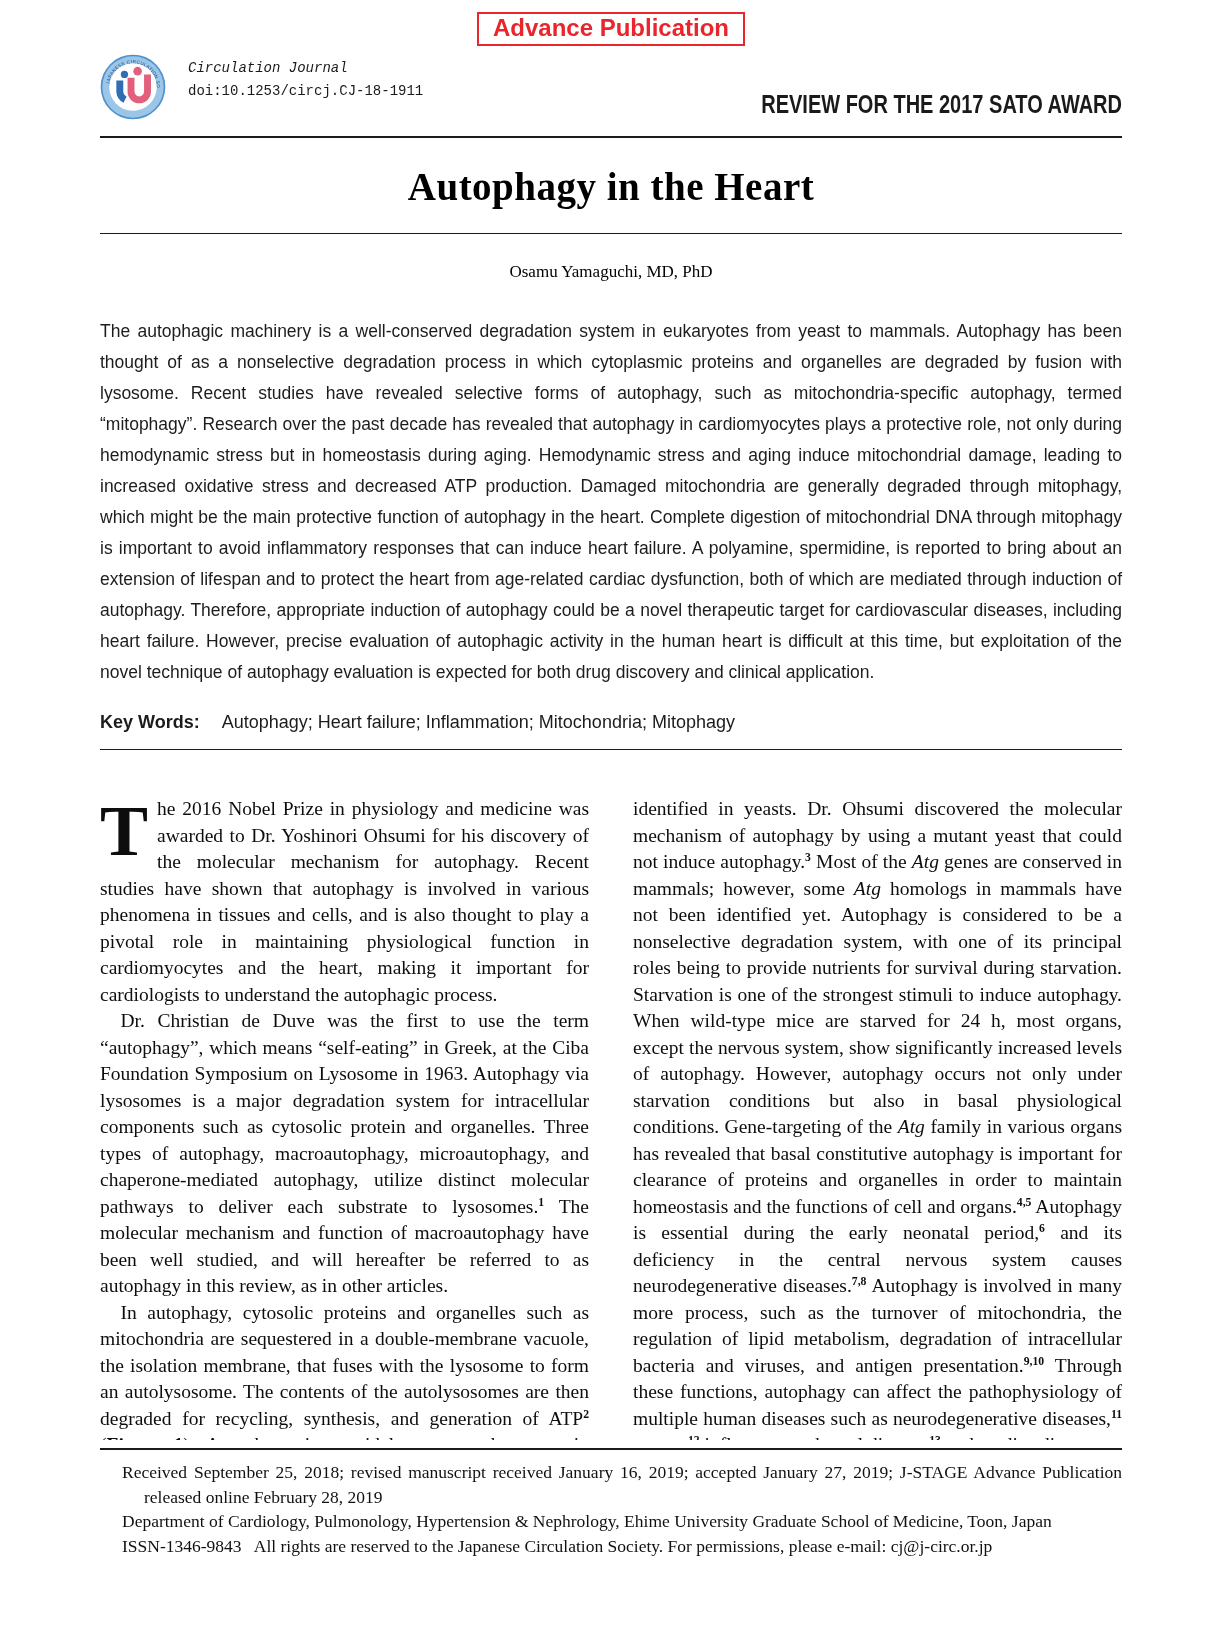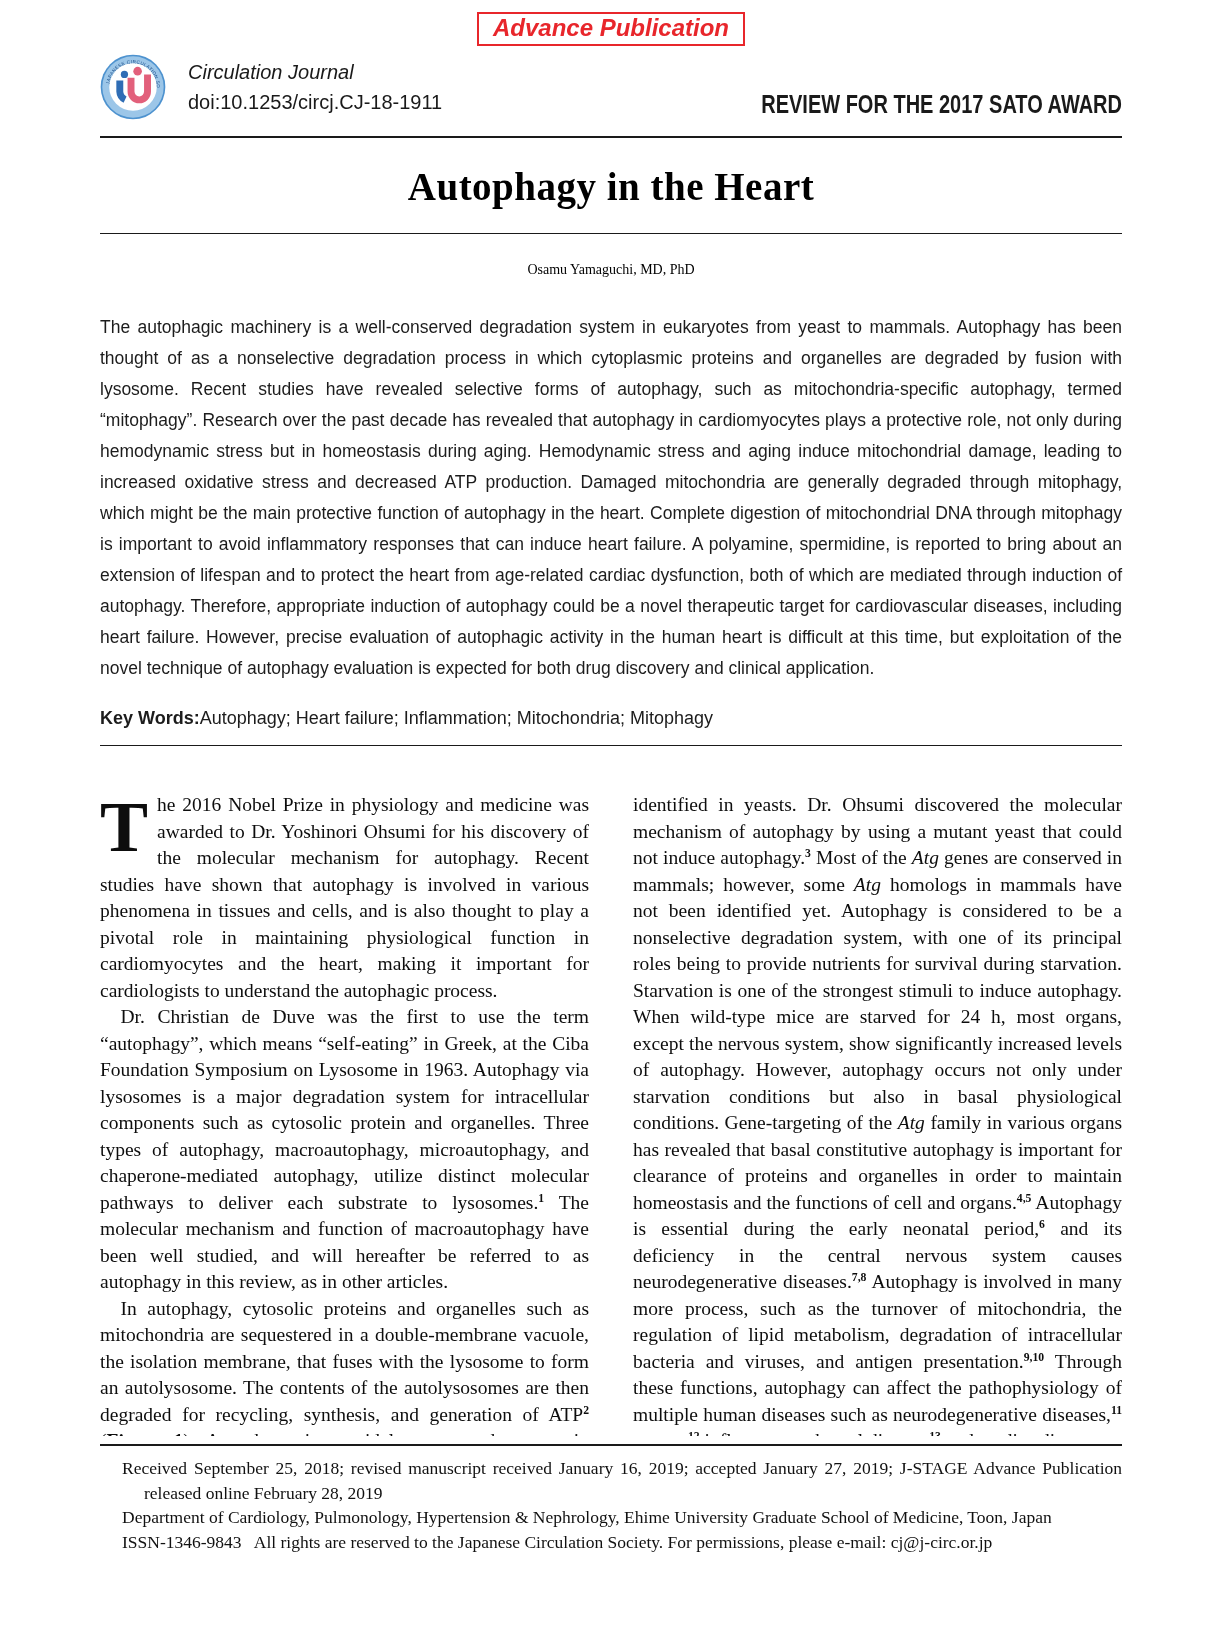--- a/index.html
+++ b/index.html
@@ -16,28 +16,27 @@
   .adv-wrap { text-align: center; padding-top: 12px; height: 34px; }
   .adv-box {
     display: inline-block;
     border: 2px solid #e8262b;
     color: #e8262b;
     font-family: "Liberation Sans", sans-serif;
     font-weight: 700;
     font-size: 24px;
     line-height: 1.1;
     padding: 1px 14px 3px 14px;
-    font-style: italic;
   }
   .header-row { display: flex; align-items: flex-start; margin-top: 4px; height: 76px; }
   .logo { width: 66px; height: 66px; margin-top: 4px; }
   .journal-info {
     margin-left: 22px; padding-top: 10px;
-    font-family: Liberation Sans, sans-serif;
-    font-size: 20px; line-height: 1.2; color: #1a1a1a;
+    font-family: Liberation Mono, monospace;
+    font-size: 14px; line-height: 1.2; color: #1a1a1a;
   }
   .journal-name { font-style: italic; }
   .doi { margin-top: 6px; font-style: normal; }
   .section-header {
     margin-left: auto; padding-top: 6px;
     font-family: "Liberation Sans", sans-serif;
     font-weight: 700; font-size: 25px; color: #1a1a1a;
     white-space: nowrap;
     margin-top: 34px;
   }
@@ -46,35 +45,35 @@
   .rule  { border: none; border-top: 2px solid #1a1a1a; margin: 0; }
   .rule-thin { border-top-width: 1.6px; }
   .rule-header { margin-top: 10px; }
 
   
   .title {
     text-align: center; font-weight: 700; font-size: 39px;
     margin-top: 26px; letter-spacing: 0.5px; color: #000;
   }
   .rule-title { margin-top: 24px; }
-  .author { text-align: center; font-size: 14px; margin-top: 28px; color: #000; }
+  .author { text-align: center; font-size: 17px; margin-top: 28px; color: #000; }
 
   
   .abstract {
     margin-top: 34px;
     font-family: "Liberation Sans", sans-serif;
     font-size: 17.5px; line-height: 31px;
     text-align: justify; color: #1c1c1c;
   }
   .keywords {
     margin-top: 24px;
     font-family: "Liberation Sans", sans-serif;
     font-size: 18px; color: #1c1c1c;
   }
-  .kw-label { font-weight: 700; margin-right: 0; }
+  .kw-label { font-weight: 700; margin-right: 22px; }
   .rule-kw { margin-top: 16px; }
 
   
   .columns { display: flex; gap: 44px; margin-top: 46px; height: 644px; overflow: hidden; }
   .col { width: 489px; font-size: 19.5px; line-height: 26.5px; text-align: justify; color: #0d0d0d; }
   .col p { margin: 0; }
   .col p.indent { text-indent: 1.05em; }
   .dropcap {
     float: left; font-weight: 700;
     font-size: 72px; line-height: 60px;

